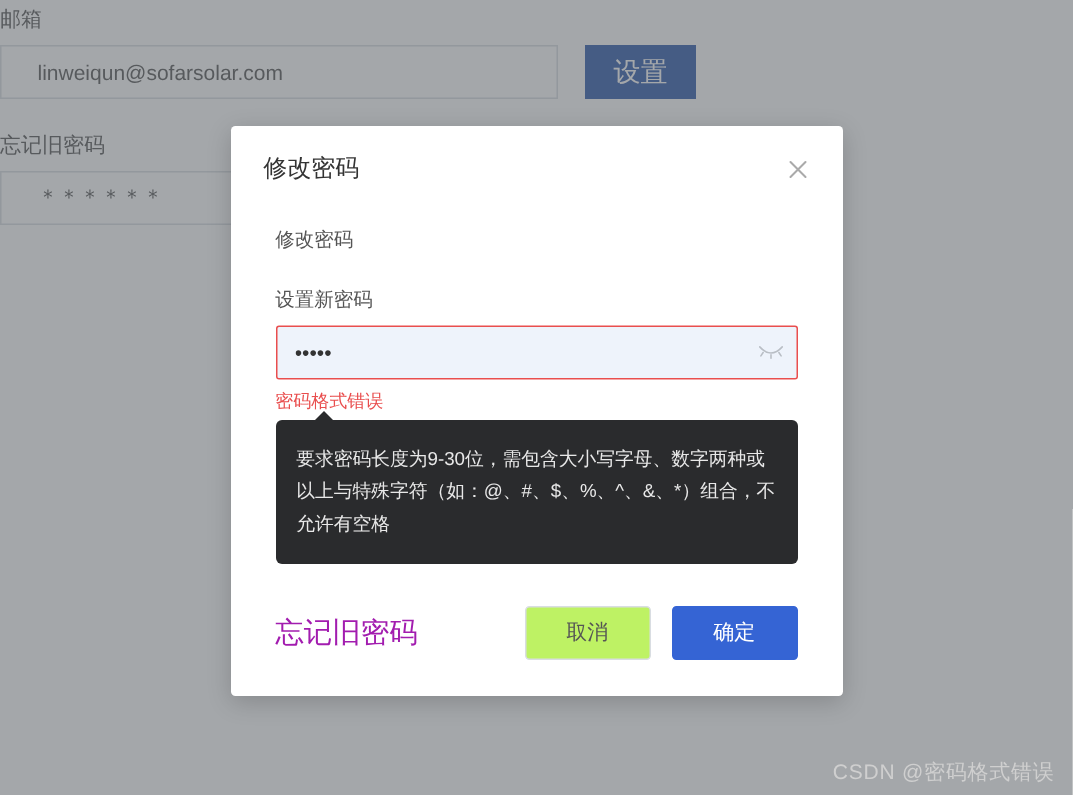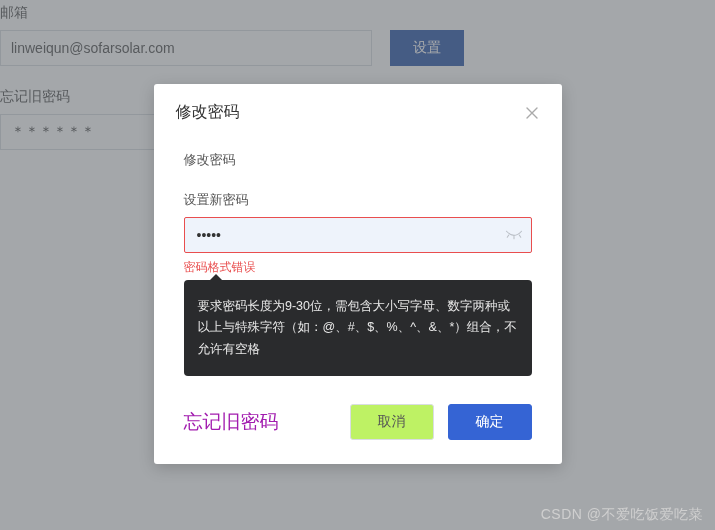--- a/index.html
+++ b/index.html
@@ -24,32 +24,32 @@
     .bg-row {
       display: flex;
       gap: 18px;
       align-items: center;
       margin-bottom: 18px;
     }
     .bg-input {
       width: 372px;
       height: 36px;
       border: 1px solid #d9dde2;
-      padding: 6px 10px;
+      padding: 6px 24px;
       font-size: 14px;
       color: #555;
       background: #fff;
     }
     .bg-btn {
       width: 74px;
       height: 36px;
       background: #2d59ab;
       color: #fff;
       border: none;
-      font-size: 14px;
+      font-size: 18px;
       cursor: pointer;
     }
     .overlay {
       position: absolute;
       inset: 0;
       background: rgba(90, 94, 100, 0.55);
       display: flex;
       justify-content: center;
       align-items: flex-start;
     }
@@ -217,13 +217,13 @@
       <div class="tooltip">要求密码长度为9-30位，需包含大小写字母、数字两种或以上与特殊字符（如：@、#、$、%、^、&amp;、*）组合，不允许有空格</div>
     </div>
     <div class="dialog-footer">
       <span class="forgot-link">忘记旧密码</span>
       <button class="btn btn-cancel">取消</button>
       <button class="btn btn-ok">确定</button>
     </div>
   </div>
 </div>
 
-<div class="watermark">CSDN @不爱吃饭爱吃菜</div>
+<div class="watermark">CSDN @密码格式错误</div>
 
 </body></html>

